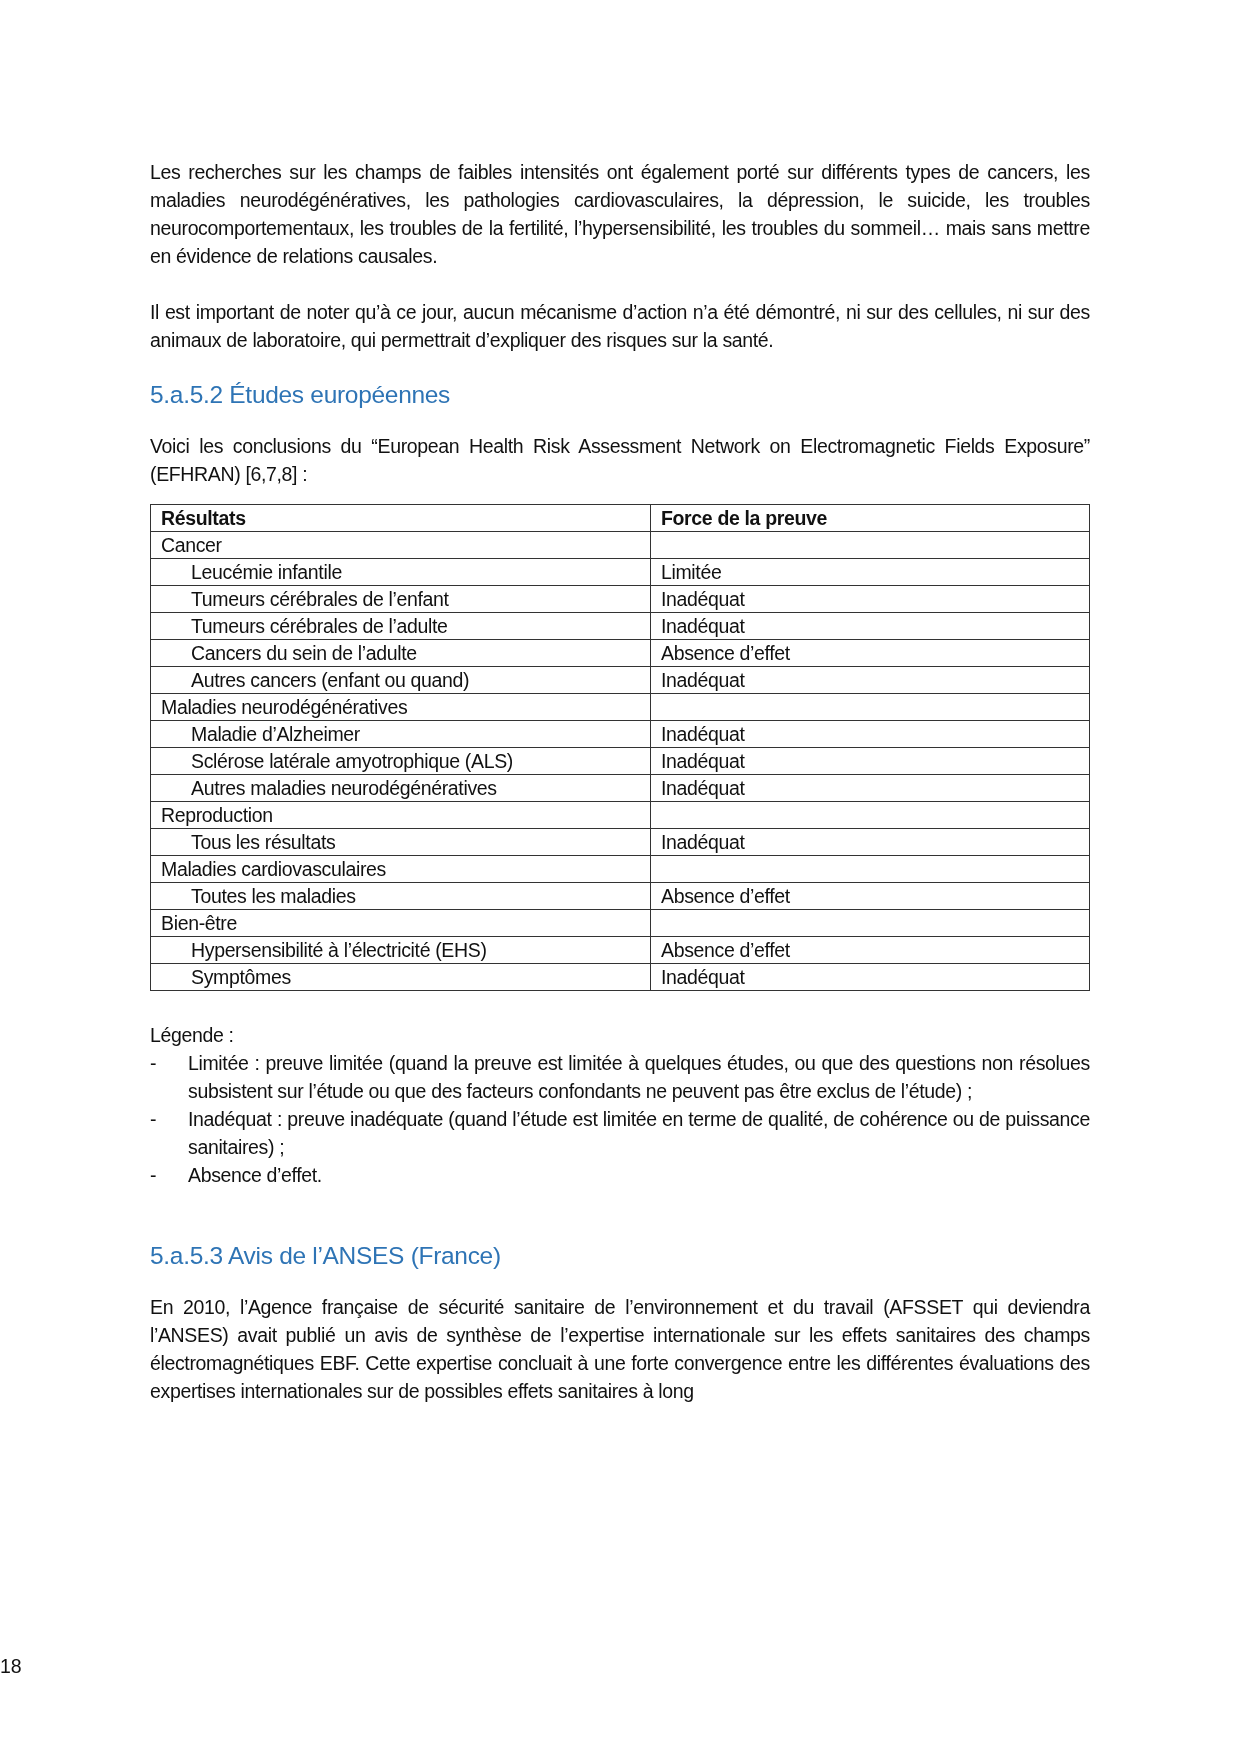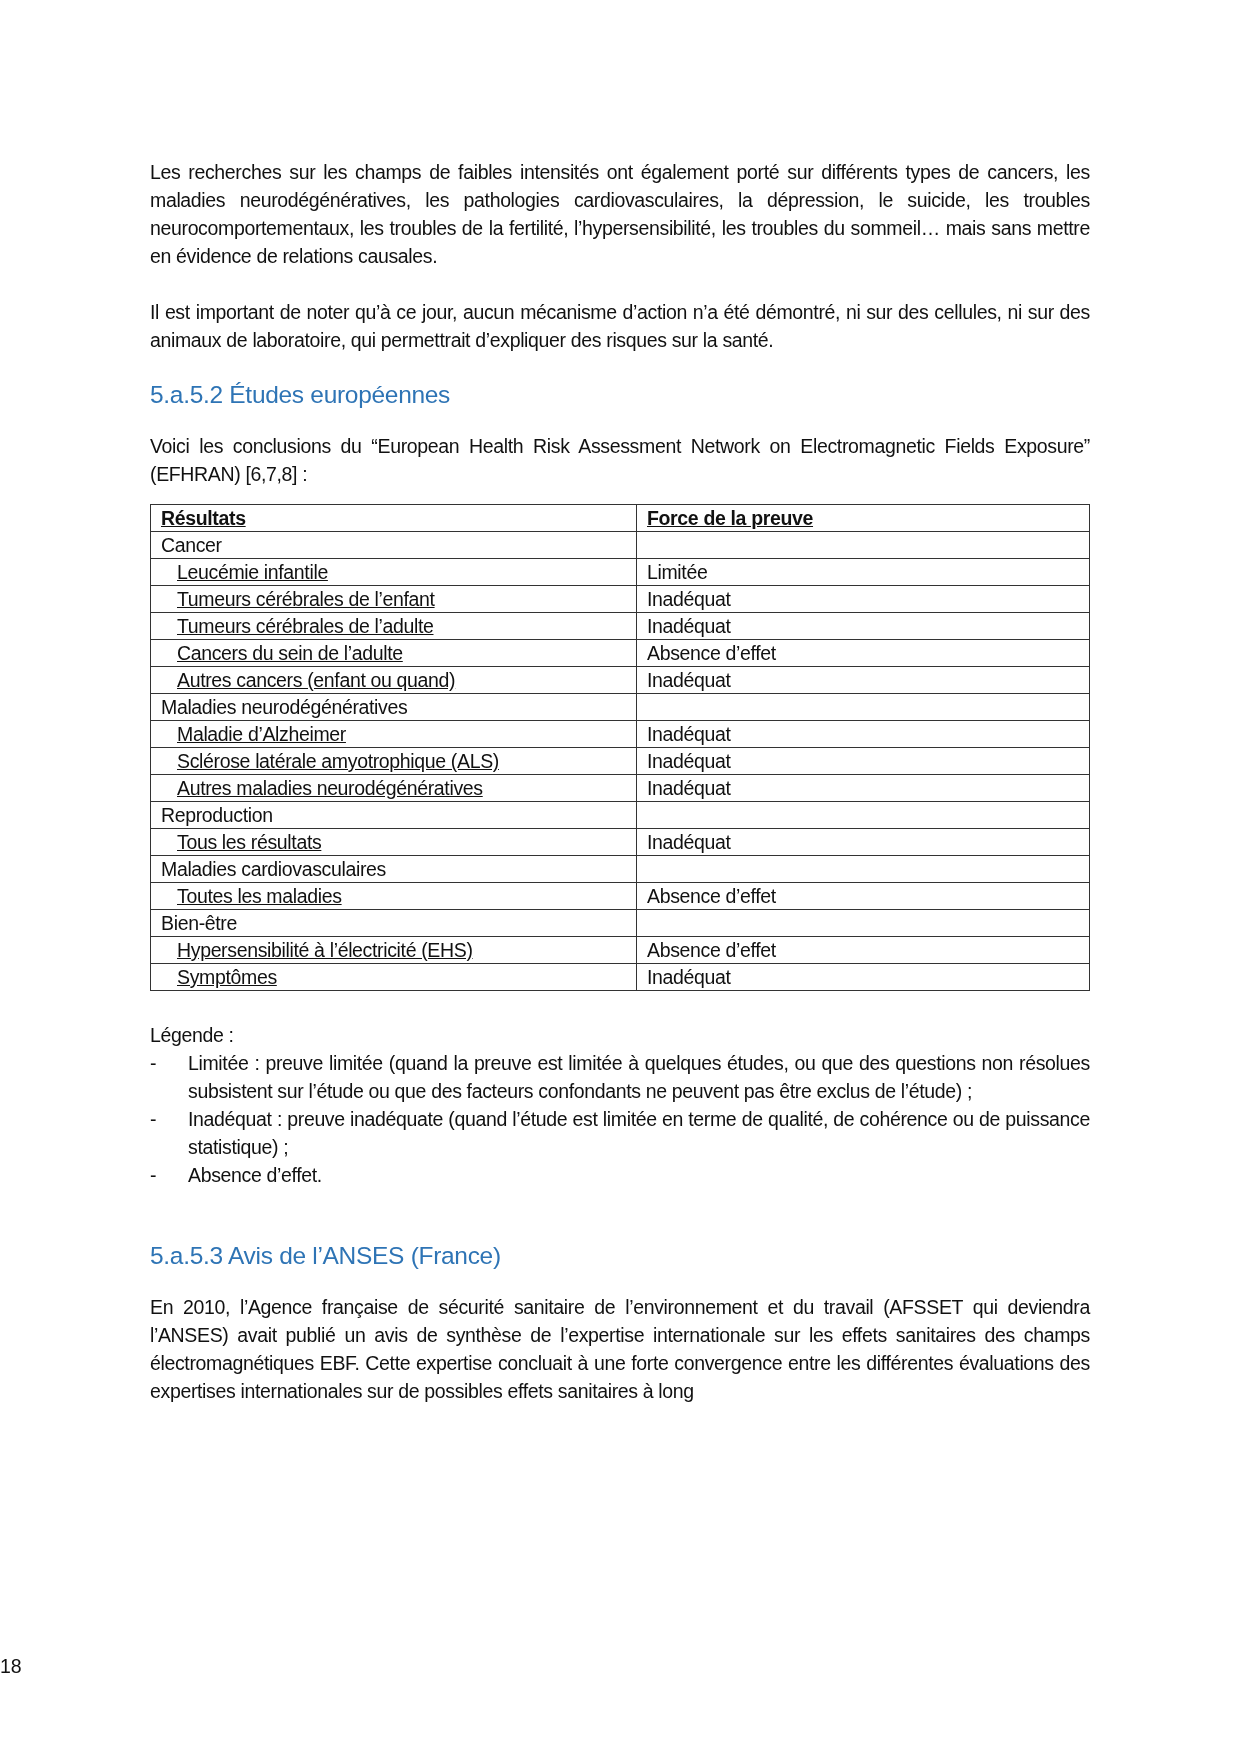--- a/index.html
+++ b/index.html
@@ -12,23 +12,23 @@
   .gap { height: 28px; }
   h2 {
     margin: 0; font-weight: normal; color: #2e74b5; font-size: 24.5px; line-height: 30px;
     letter-spacing: -0.3px;
   }
   table { width: 940px; border-collapse: collapse; margin-top: 0; }
   td, th {
     border: 1.3px solid #333; font-size: 19.5px; line-height: 26px; height: 26px;
     padding: 0 10px; text-align: left; vertical-align: middle; letter-spacing: -0.35px;
   }
-  th { font-weight: bold; text-decoration: underline; }
+  th { font-weight: bold; }
   td.col1, th.col1 { width: 449px; }
-  td.indent { padding-left: 26px; text-decoration: underline; }
+  td.indent { padding-left: 40px; }
   .legend-item { display: flex; font-size: 19.5px; line-height: 28px; letter-spacing: -0.35px; }
   .legend-item .dash { width: 38px; flex: none; }
   .legend-item .txt { flex: 1; text-align: justify; }
   .page-number {
     position: absolute; top: 1652px; left: 0; width: 1241px; text-align: left;
     font-size: 19.5px; line-height: 28px;
   }
 </style>
 </head>
 <body>
@@ -124,21 +124,21 @@
 
   <div class="gap" style="height:30px"></div>
   <p>Légende :</p>
   <div id="legend-list">
       <div class="legend-item">
         <span class="dash">-</span>
         <span class="txt">Limitée : preuve limitée (quand la preuve est limitée à quelques études, ou que des questions non résolues subsistent sur l’étude ou que des facteurs confondants ne peuvent pas être exclus de l’étude) ;</span>
       </div>
       <div class="legend-item">
         <span class="dash">-</span>
-        <span class="txt">Inadéquat : preuve inadéquate (quand l’étude est limitée en terme de qualité, de cohérence ou de puissance statistique) ;</span>
+        <span class="txt">Inadéquat : preuve inadéquate (quand l’étude est limitée en terme de qualité, de cohérence ou de puissance sanitaires) ;</span>
       </div>
       <div class="legend-item">
         <span class="dash">-</span>
         <span class="txt">Absence d’effet.</span>
       </div>
     </div>
   <div class="gap"></div>
   <div class="gap" style="height:24px"></div>
   <h2>5.a.5.3 Avis de l’ANSES (France)</h2>
   <div class="gap" style="height:22px"></div>

